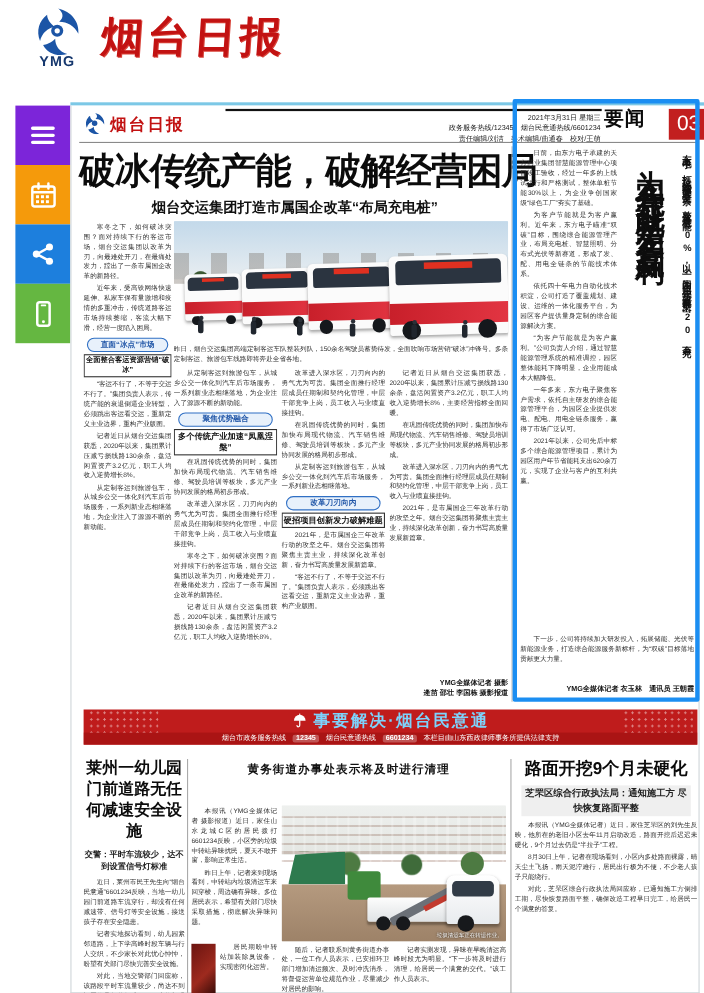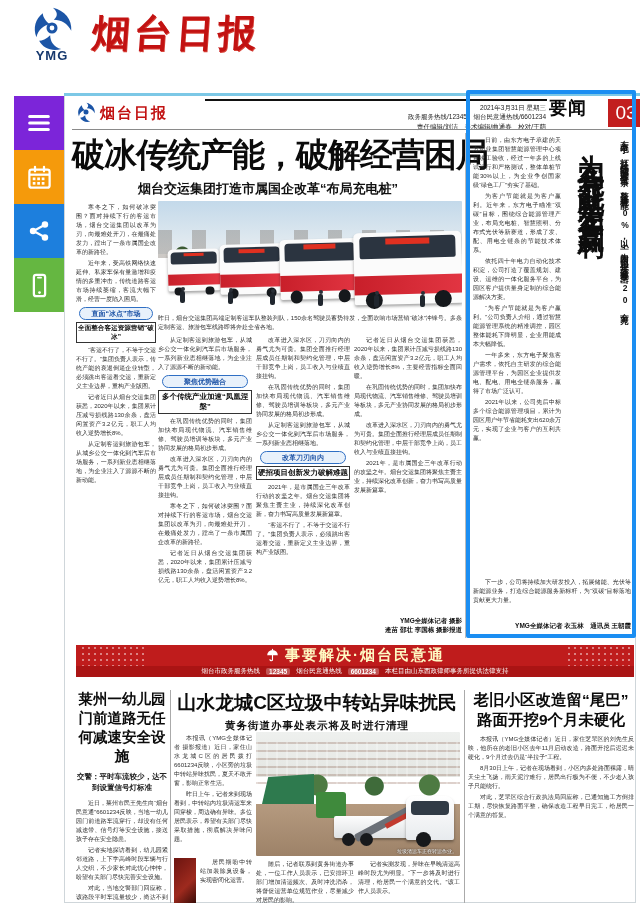--- a/index.html
+++ b/index.html
@@ -22,21 +22,21 @@
   .pill{display:block;margin:3px auto 2px;width:92%;border:1px solid #2f6fc4;background:#e8f1fb;color:#2257a8;
         font-size:7px;font-weight:bold;text-align:center;border-radius:8px;padding:1px 0;line-height:1.3}
   .boldline{display:block;margin:0 auto 3px;width:100%;border:1px solid #333;color:#111;
         font-size:7.5px;font-weight:900;text-align:center;padding:1px 1px;line-height:1.3}
   .byline{font-size:6.5px;font-weight:bold;color:#111;text-align:right;background:#fff}
   .vhead{writing-mode:vertical-rl;text-orientation:upright;font-weight:900;color:#0d0d0d}
   .rule{position:absolute;background:#999}
   
   .banner{position:absolute;left:76px;top:645px;width:558px;height:32px;background:#bf1c1c;overflow:hidden}
   .banner .row1{height:21px;display:flex;align-items:center;justify-content:center;gap:5px;
-        color:#fef9c3;font-size:15px;font-weight:900;letter-spacing:2px}
+        color:#7dd3fc;font-size:15px;font-weight:900;letter-spacing:2px}
   .banner .row2{height:11px;display:flex;align-items:center;justify-content:center;gap:6px;
         background:#aa1414;color:#fff;font-size:6.5px}
   .banner .num{background:rgba(255,255,255,.28);padding:0 3px;border-radius:2px;font-weight:bold}
   .dots{width:64px;height:21px;background-image:radial-gradient(circle,rgba(255,255,255,.45) 1px,transparent 1.2px);
         background-size:6px 6px;position:absolute;top:0}
   
   .photo{position:absolute;overflow:hidden;border-radius:1px}
   .bus{position:absolute;background:#fbfbfb;border-radius:5px 5px 2px 2px;transform:rotate(-1.5deg);
        box-shadow:0 2px 3px rgba(0,0,0,.35)}
   .bus .glass{position:absolute;left:6%;right:6%;top:6%;height:30%;background:#2b3440;border-radius:4px 4px 2px 2px}
@@ -278,21 +278,20 @@
       <div>
           <p>近日，莱州市民王先生向“烟台民意通”6601234反映，当地一幼儿园门前道路车流穿行，却没有任何减速带、信号灯等安全设施，接送孩子存在安全隐患。</p>
           <p>记者实地探访看到，幼儿园紧邻道路，上下学高峰时段车辆与行人交织，不少家长对此忧心忡忡，盼望有关部门尽快完善安全设施。</p>
           <p>对此，当地交警部门回应称，该路段平时车流量较少，尚达不到设置信号灯的标准，下一步将加强高峰时段的巡逻疏导，保障师生出行安全。</p>
         </div>
     </div>
   </div>
   <div class="rule" style="left:170px;top:690px;width:1px;height:213px;background:#aaa"></div>
 
   <div class="abs" style="left:174px;top:690px;width:286px">
-    <div style="font-size:19px;font-weight:900;text-align:center;white-space:nowrap;color:#0b0b0b">山水龙城C区垃圾中转站异味扰民</div>
     <div style="margin-top:3px;font-size:10.5px;font-weight:bold;letter-spacing:1px;text-align:center;color:#111">黄务街道办事处表示将及时进行清理</div>
   </div>
   <div class="abs tiny" style="left:174px;top:734px;width:78px;height:122px">
     <div>
         <p>本报讯（YMG全媒体记者 摄影报道）近日，家住山水龙城C区的居民拨打6601234反映，小区旁的垃圾中转站异味扰民，夏天不敢开窗，影响正常生活。</p>
         <p>昨日上午，记者来到现场看到，中转站内垃圾清运车来回穿梭，周边确有异味。多位居民表示，希望有关部门尽快采取措施，彻底解决异味问题。</p>
       </div>
   </div>
 
   <div class="photo" style="left:256px;top:732px;width:204px;height:124px">
@@ -326,22 +325,22 @@
       </div>
   </div>
   <div class="abs tiny" style="left:358px;top:860px;width:102px;height:43px">
     <div>
         <p>记者实测发现，异味在早晚清运高峰时段尤为明显。“下一步将及时进行清理，给居民一个满意的交代。”该工作人员表示。</p>
       </div>
   </div>
   <div class="rule" style="left:464px;top:690px;width:1px;height:213px;background:#aaa"></div>
 
   <div class="abs" style="left:468px;top:690px;width:166px">
-    <div style="font-size:15.5px;font-weight:900;text-align:center;line-height:1.3;color:#0b0b0b;white-space:nowrap">老旧小区改造留“尾巴”</div>
     <div style="font-size:15.5px;font-weight:900;text-align:center;line-height:1.3;color:#0b0b0b;white-space:nowrap">路面开挖9个月未硬化</div>
+    <div style="margin:4px 6px 0;font-size:8.5px;font-weight:bold;text-align:center;line-height:1.5;color:#222;background:#efefef;padding:1px 2px">芝罘区综合行政执法局：通知施工方 尽快恢复路面平整</div>
     <div class="tiny" style="margin-top:5px;height:142px">
       <div>
           <p>本报讯（YMG全媒体记者）近日，家住芝罘区的刘先生反映，他所在的老旧小区去年11月启动改造，路面开挖后迟迟未硬化，9个月过去仍是“半拉子”工程。</p>
           <p>8月30日上午，记者在现场看到，小区内多处路面裸露，晴天尘土飞扬，雨天泥泞难行，居民出行极为不便，不少老人孩子只能绕行。</p>
           <p>对此，芝罘区综合行政执法局回应称，已通知施工方倒排工期，尽快恢复路面平整，确保改造工程早日完工，给居民一个满意的答复。</p>
         </div>
     </div>
   </div>
 
 </div>

